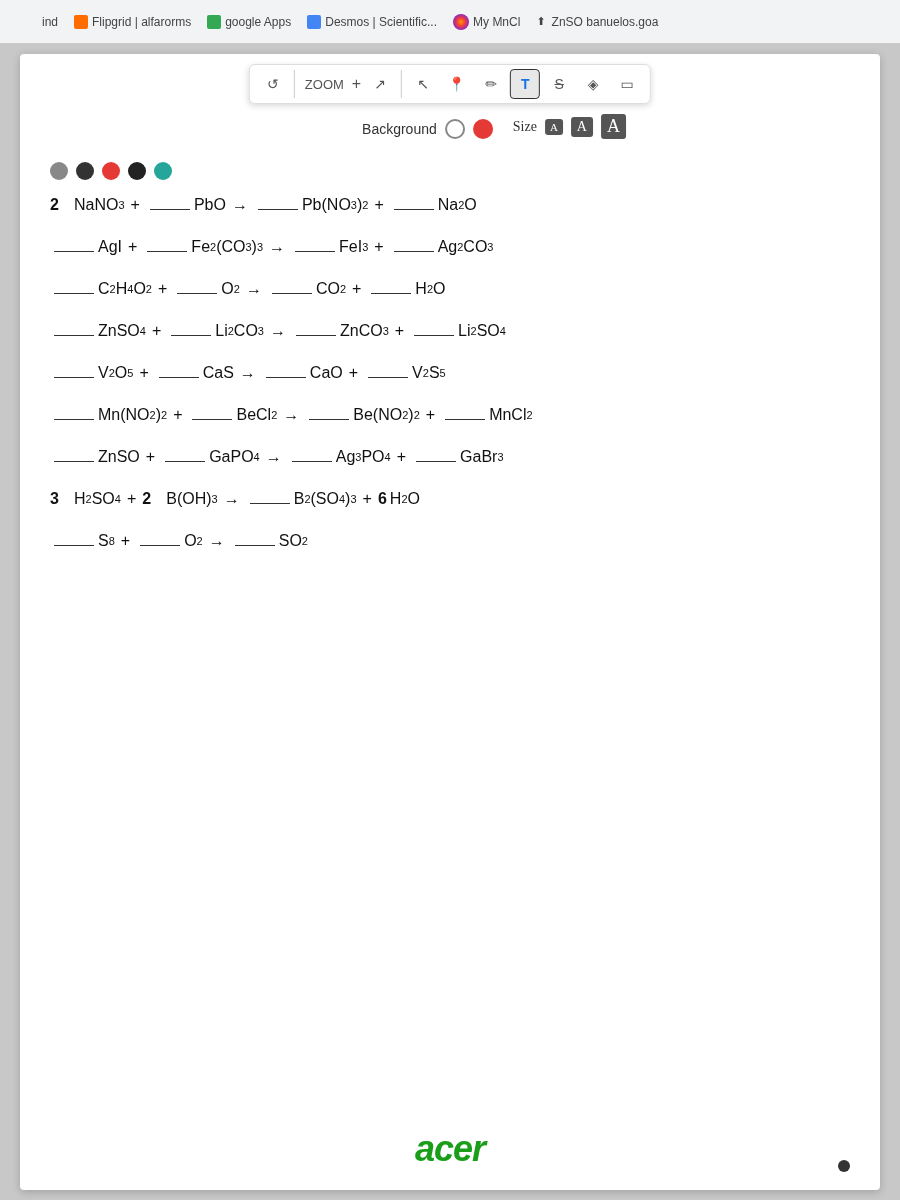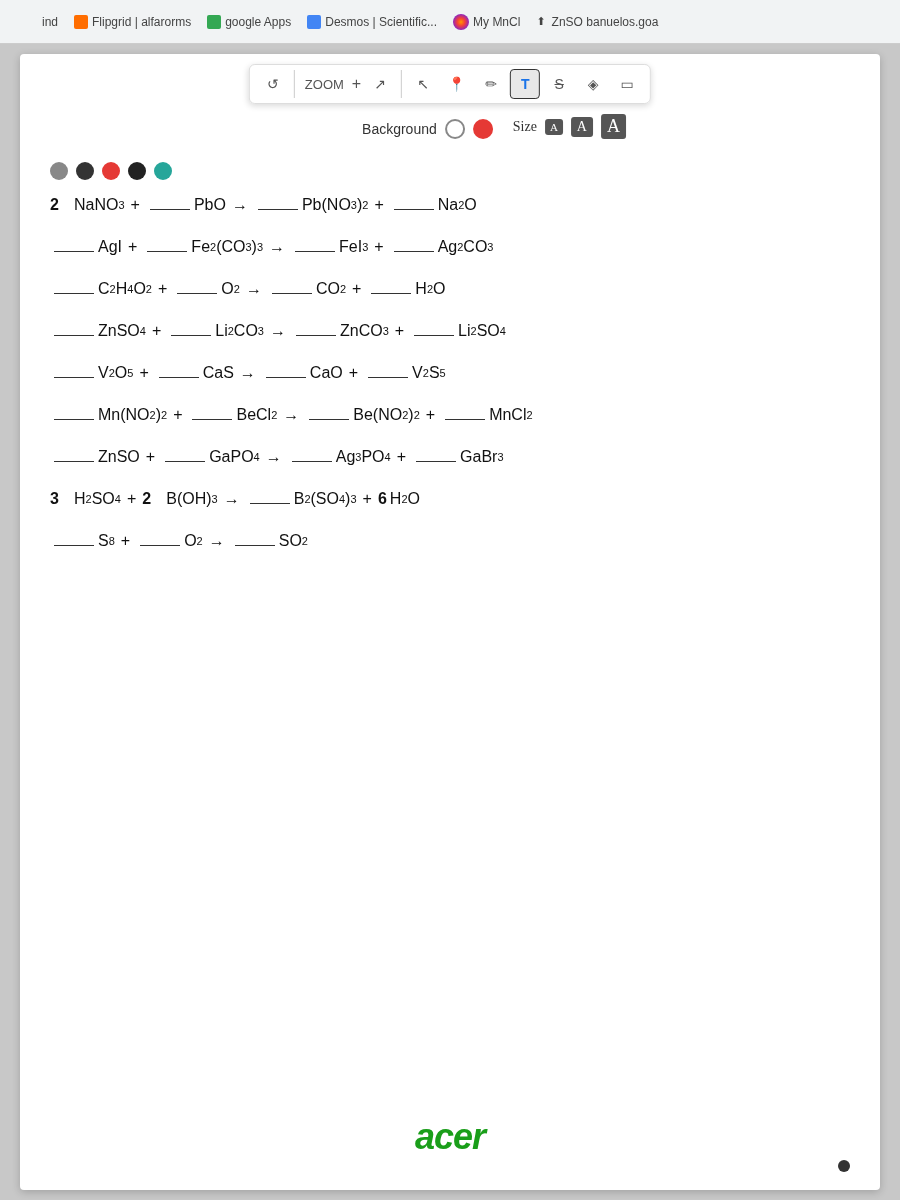--- a/index.html
+++ b/index.html
@@ -257,21 +257,21 @@
       margin: 0 6px;
       font-size: 16px;
     }
     .plus {
       margin: 0 6px;
     }
 
     
     .acer-logo {
       position: absolute;
-      bottom: 32px;
+      bottom: 20px;
       left: 50%;
       transform: translateX(-50%);
       font-size: 36px;
       font-weight: bold;
       color: #1a9e1a;
       font-style: italic;
       font-family: 'Arial', sans-serif;
       letter-spacing: -1px;
     }
 

